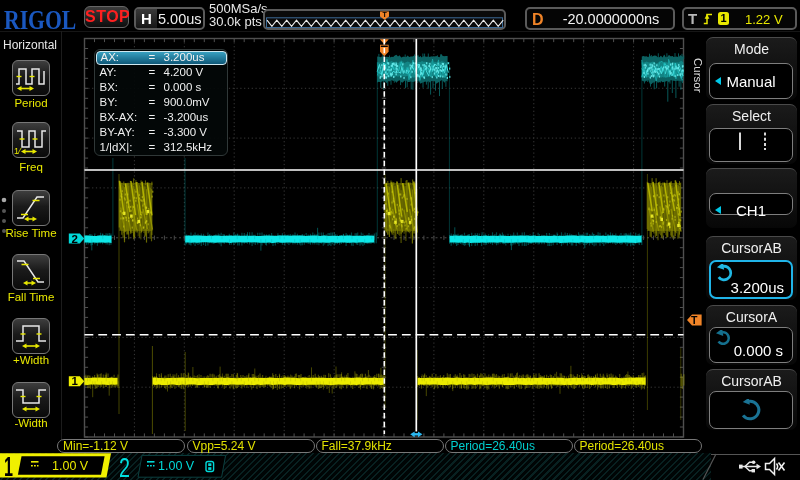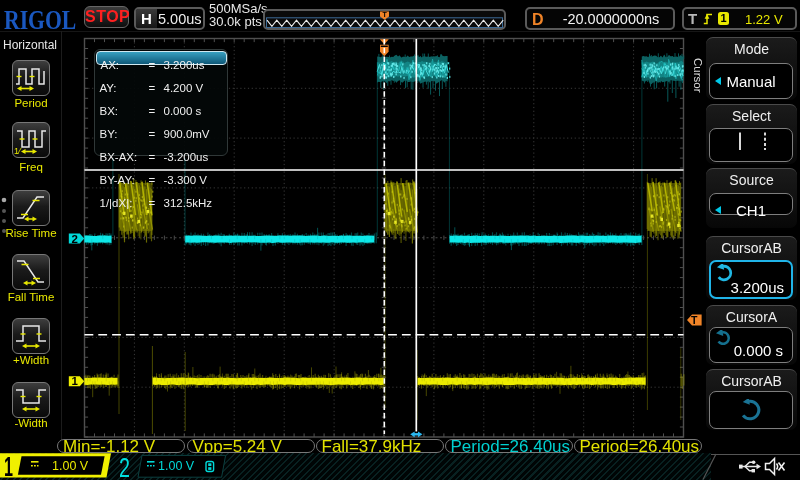--- a/index.html
+++ b/index.html
@@ -36,29 +36,29 @@
   border-radius:7px; border-top:1px solid #4a4a4a; }
 .rlabel { width:100%; text-align:center; color:#f0f0f0; font-size:14px; padding-top:3px; }
 .rbtn { position:absolute; left:3px; width:84px; background:#000; border:1.5px solid #7e7e7e; border-radius:7px; }
 .rbtn .txt { position:absolute; width:100%; text-align:center; color:#fff; font-size:15px; }
 .tri { position:absolute; width:0; height:0; border-style:solid; border-width:4.5px 6.5px 4.5px 0;
   border-color:transparent #00c8e8 transparent transparent; }
 #cursorTab { left:704px; top:58px; color:#d8d8d8; font-size:11.5px; transform-origin:top left; transform:rotate(90deg); }
 
 #ibox { left:93.5px; top:48.5px; width:134px; height:107px; background:rgba(3,8,8,0.92);
   border:1px solid #303838; border-radius:6px; font-size:11.5px; color:#f0f0f0; }
-.irow { position:relative; height:15.1px; line-height:15.1px;margin-top:8px; }
+.irow { position:relative; height:15.1px; line-height:15.1px; }
 .irow .l { position:absolute; left:5px; }
 .irow .e { position:absolute; left:54px; }
 .irow .v { position:absolute; left:69px; }
 #ihl { position:absolute; left:1px; top:1px; width:131px; height:14.5px; border:1px solid #d0e8f0;
   border-radius:4px; background:linear-gradient(#38a0c0,#0e5878); }
 
 .pill { position:absolute; top:439px; height:13.5px; background:#000; border:1px solid #787878;
-  border-radius:7px; font-size:17px; line-height:11.5px; padding:0.5px 0 0 5px; color:#e2e200; }
+  border-radius:7px; font-size:12px; line-height:11.5px; padding:0.5px 0 0 5px; color:#e2e200; }
 
 #bbar { left:0; top:452.5px; width:712px; height:27.5px;
   background:repeating-linear-gradient(135deg,#082121 0px,#082121 1.5px,#000505 1.5px,#000505 4.6px); }
 #bbr { left:711px; top:454px; width:89px; height:26px; background:#000; border-top:1.5px solid #555; }
 </style></head>
 <body>
 <div id="stage">
 
 <svg class="abs" style="left:0;top:0" width="800" height="480" viewBox="0 0 800 480">
 <line x1="134.4" y1="38.5" x2="134.4" y2="437.0" stroke="#3a3a3a" stroke-width="1" stroke-dasharray="1.2 2.6"></line>
@@ -1891,21 +1891,20 @@
         </svg></div>
     </div>
 <div class="rgrp" style="top:37px;height:63px">
       <div class="rlabel">Mode</div>
       <div class="rbtn" style="top:25px;height:36px">
         <div class="tri" style="left:5px;top:13px"></div>
         <div class="txt" style="top:9px">Manual</div>
       </div>
     </div>
 <div class="rgrp" style="top:168px;height:60px">
-      <div class="rlabel">Source</div>
       <div class="rbtn" style="top:24px;height:22px">
         <div class="tri" style="left:5px;top:11.5px"></div>
         <div class="txt" style="top:7.5px">CH1</div>
       </div>
     </div>
 <div class="rgrp" style="top:236px;height:64px">
       <div class="rlabel">CursorAB</div>
       <div class="rbtn" style="top:22.5px;height:39px;border:2px solid #20b4e8">
         <svg class="abs" style="left:4px;top:2px" width="18" height="18" viewBox="0 0 16 16">
           <path d="M 7.16,2.06 A 6.0,6.0 0 1 1 3.27,11.69" fill="none" stroke="#20b8e4" stroke-width="2.5"></path>

